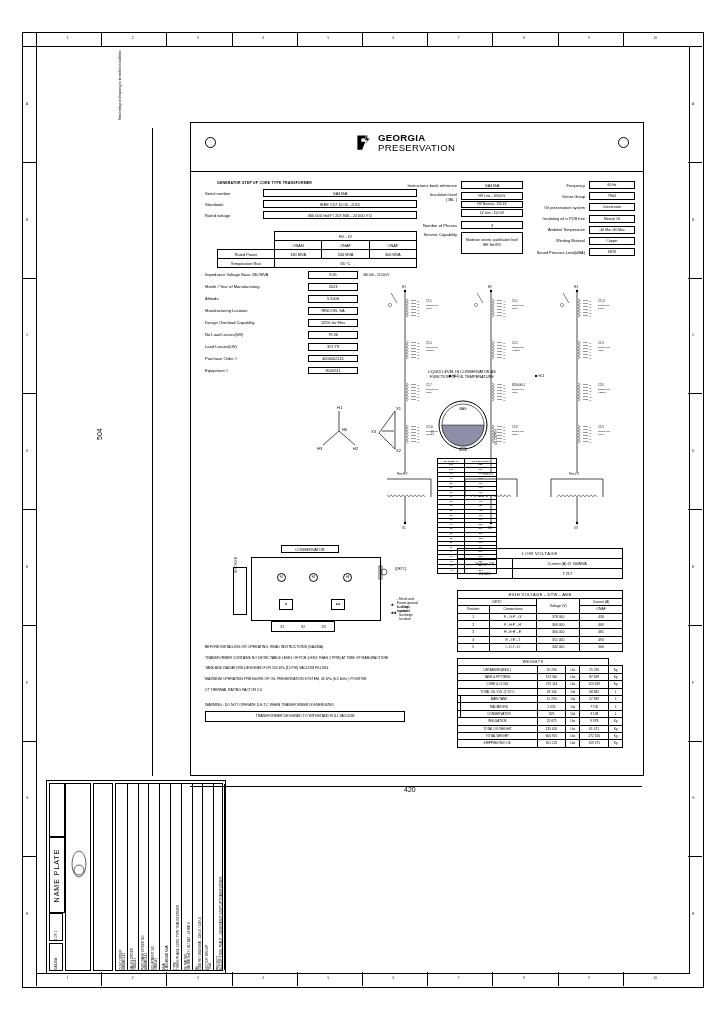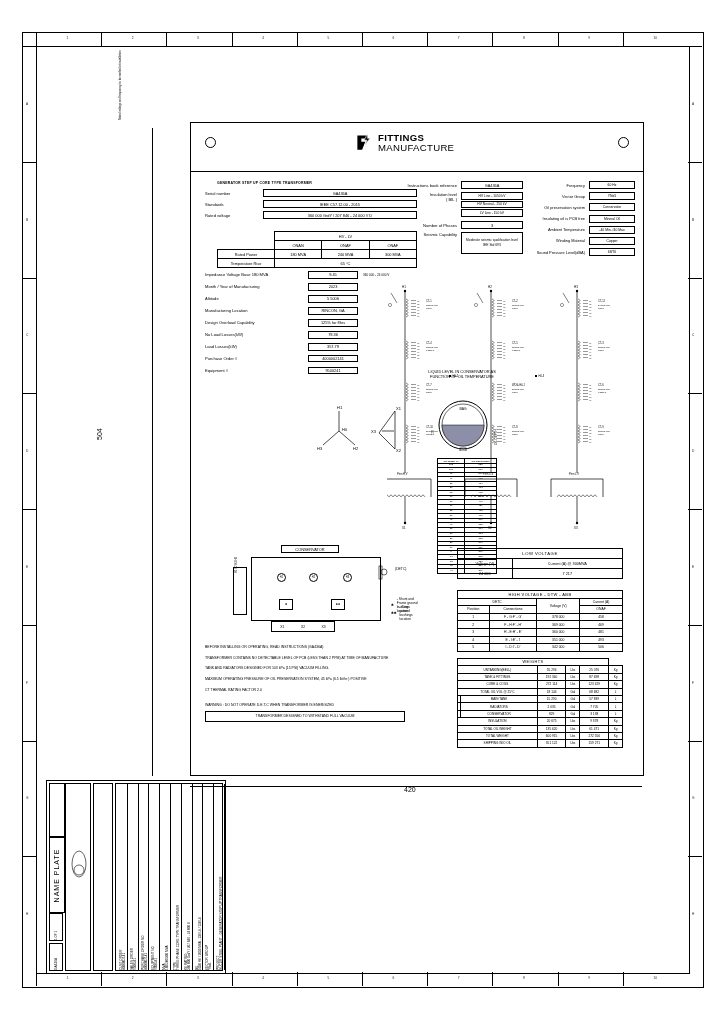--- a/index.html
+++ b/index.html
@@ -197,22 +197,22 @@
       <div class="np-hole" style="left:14px;top:14px;"></div>
       <div class="np-hole" style="right:14px;top:14px;"></div>
       <div class="logo-wrap">
         <div class="logo-mark">
           <svg viewBox="0 0 24 24" width="19" height="19">
             <path d="M3 3 H16 V7 H8 V11 H13 L9 21 H3 Z" fill="#000"></path>
             <path d="M16 1 L11.5 9 H15 L12.5 15 L19 6.5 H15.5 Z" fill="#000" stroke="#fff" stroke-width="0.8"></path>
           </svg>
         </div>
         <div class="logo-text">
-          <div class="l1">FITTINGS</div>
-          <div class="l2">MANUFACTURE</div>
+          <div class="l1">GEORGIA</div>
+          <div class="l2">PRESERVATION</div>
         </div>
       </div>
     </div>
 
     <div class="specs">
       <div class="spec-title">GENERATOR STEP UP CORE TYPE TRANSFORMER</div>
       <div id="specsLeft">
           <div class="spec-row">
             <div class="k" style="width:58px">Serial number</div>
             <div class="v box" style="">GA436A</div>

